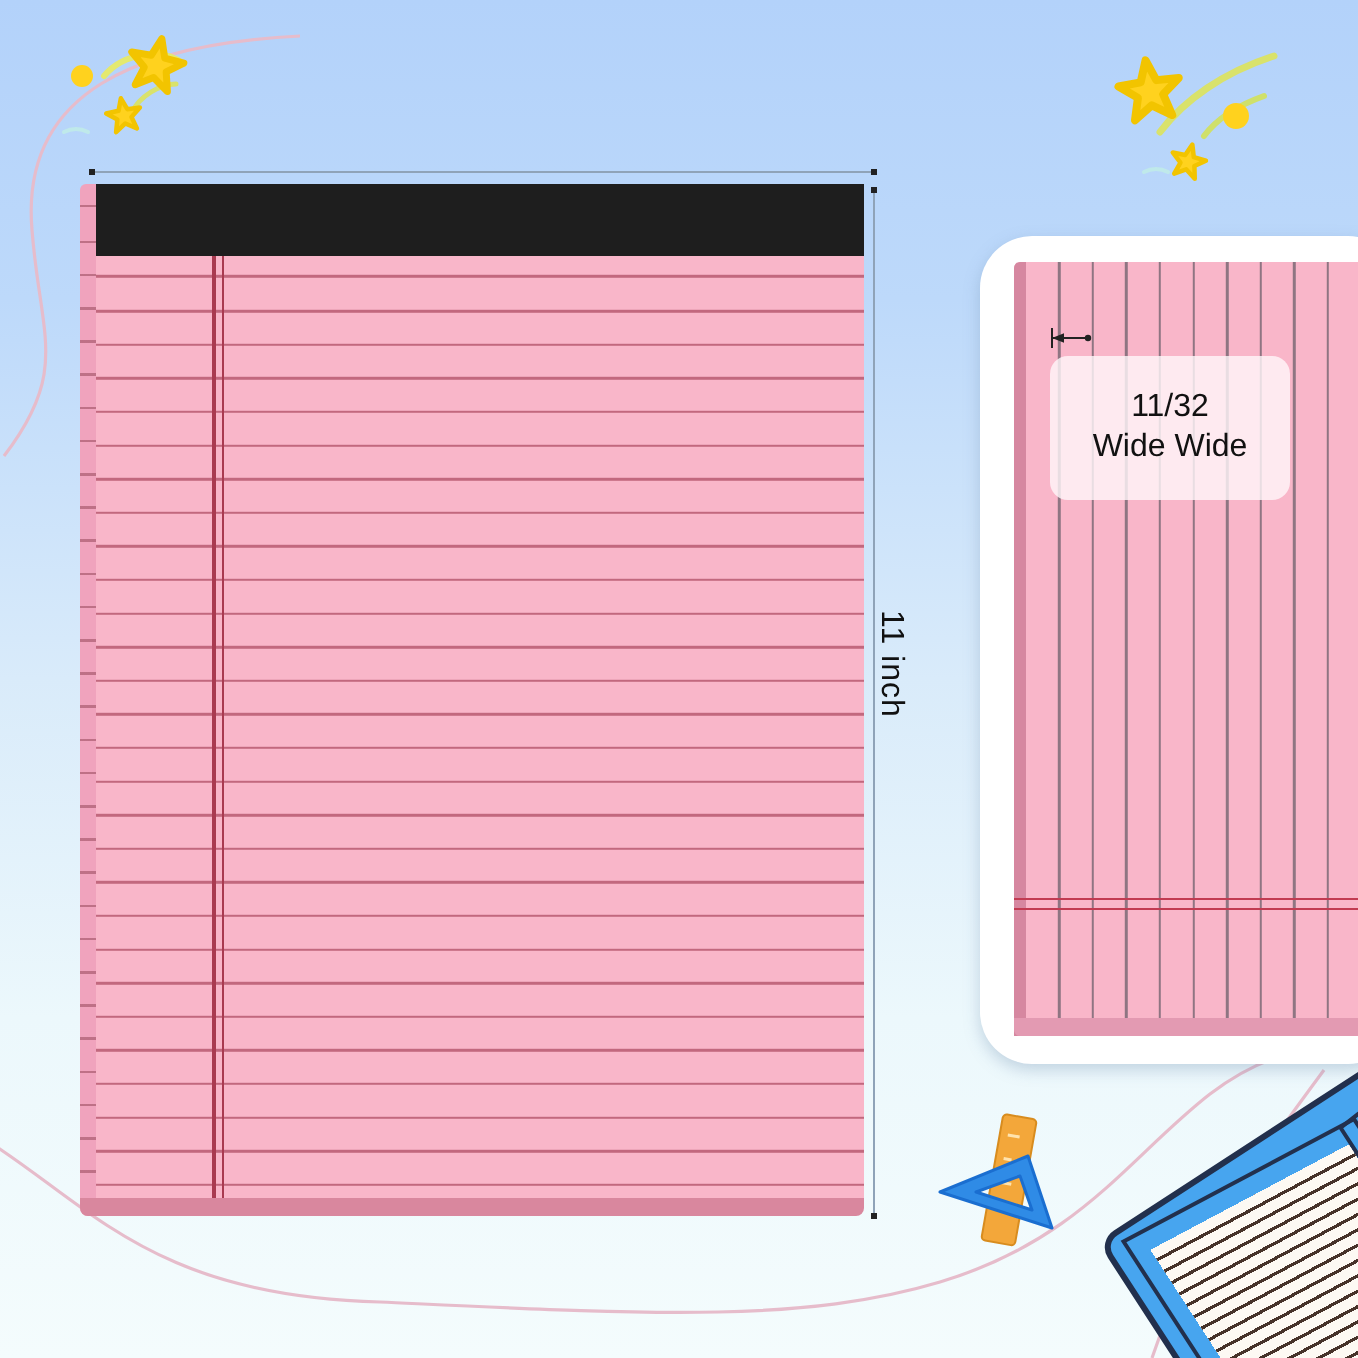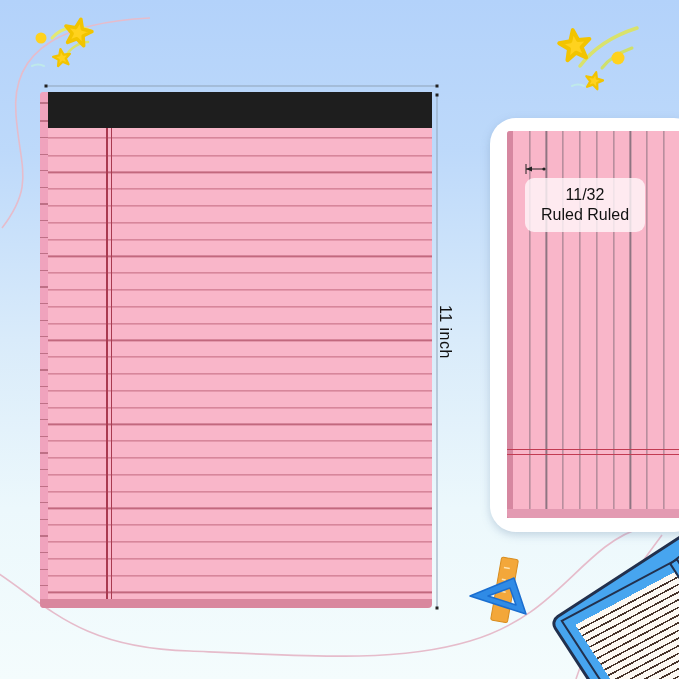--- a/index.html
+++ b/index.html
@@ -50,21 +50,21 @@
     left:17px; top:13px; width:193px; height:387px; background-color:var(--paper-pink);
     background-image:repeating-linear-gradient(to right,transparent 0 15.6px,var(--zoom-rule-line) 15.6px 16.8px);
     background-position:6.4px 0; border-radius:3px 0 0 3px;
   }
   .card-paper-edge{left:0; top:0; bottom:0; width:6px; background:#d687a0; border-radius:3px 0 0 0;}
   .card-paper-bottom{left:0; right:0; bottom:0; height:9px; background:#e39ab2; border-radius:0 0 0 3px;}
   .card-margin-a{left:0; right:0; top:318px; height:1.4px; background:var(--zoom-margin-line);}
   .card-margin-b{left:0; right:0; top:322.5px; height:1px; background:var(--zoom-margin-line);}
   .card-arrow{left:16px; top:32px;}
   .ruling-label{
-    left:18px; top:47px; width:120px; height:54px; background:rgba(255,247,250,.8);
+    left:18px; top:47px; width:120px; height:72px; background:rgba(255,247,250,.8);
     border-radius:9px; display:flex; flex-direction:column; justify-content:center; align-items:center;
     font-size:16px; color:#111; line-height:1.25; text-align:center;
   }
 
   
   .squiggles{left:0; top:0;}
   .stars-left{left:22px; top:2px;}
   .stars-right{left:542px; top:8px;}
   .ruler-group{left:458px; top:548px;}
 
@@ -139,21 +139,21 @@
       <div class="abs card-margin-b"></div>
       <div class="abs card-paper-bottom"></div>
       <svg class="abs card-arrow" width="26" height="12" viewBox="0 0 26 12">
         <line x1="3" y1="1" x2="3" y2="11" stroke="#222" stroke-width="1"></line>
         <line x1="3" y1="6" x2="21" y2="6" stroke="#222" stroke-width="1"></line>
         <polygon points="3,6 9,3.6 9,8.4" fill="#222"></polygon>
         <circle cx="21" cy="6" r="1.6" fill="#222"></circle>
       </svg>
       <div class="abs ruling-label">
         <span>11/32</span>
-        <span>Ruled Ruled</span>
+        <span>Wide Wide</span>
       </div>
     </div>
   </div>
 
   <svg class="abs ruler-group" width="90" height="90" viewBox="0 0 90 90">
     <g transform="rotate(10 47 42)">
       <rect x="38" y="10" width="17" height="64" rx="2" fill="var(--ruler-orange)" stroke="#d88c1e" stroke-width="1"></rect>
       <line x1="42" y1="20" x2="48" y2="20" stroke="#ffe3ae" stroke-width="1.5"></line>
       <line x1="42" y1="32" x2="46" y2="32" stroke="#ffe3ae" stroke-width="1.5"></line>
       <line x1="42" y1="44" x2="48" y2="44" stroke="#ffe3ae" stroke-width="1.5"></line>

